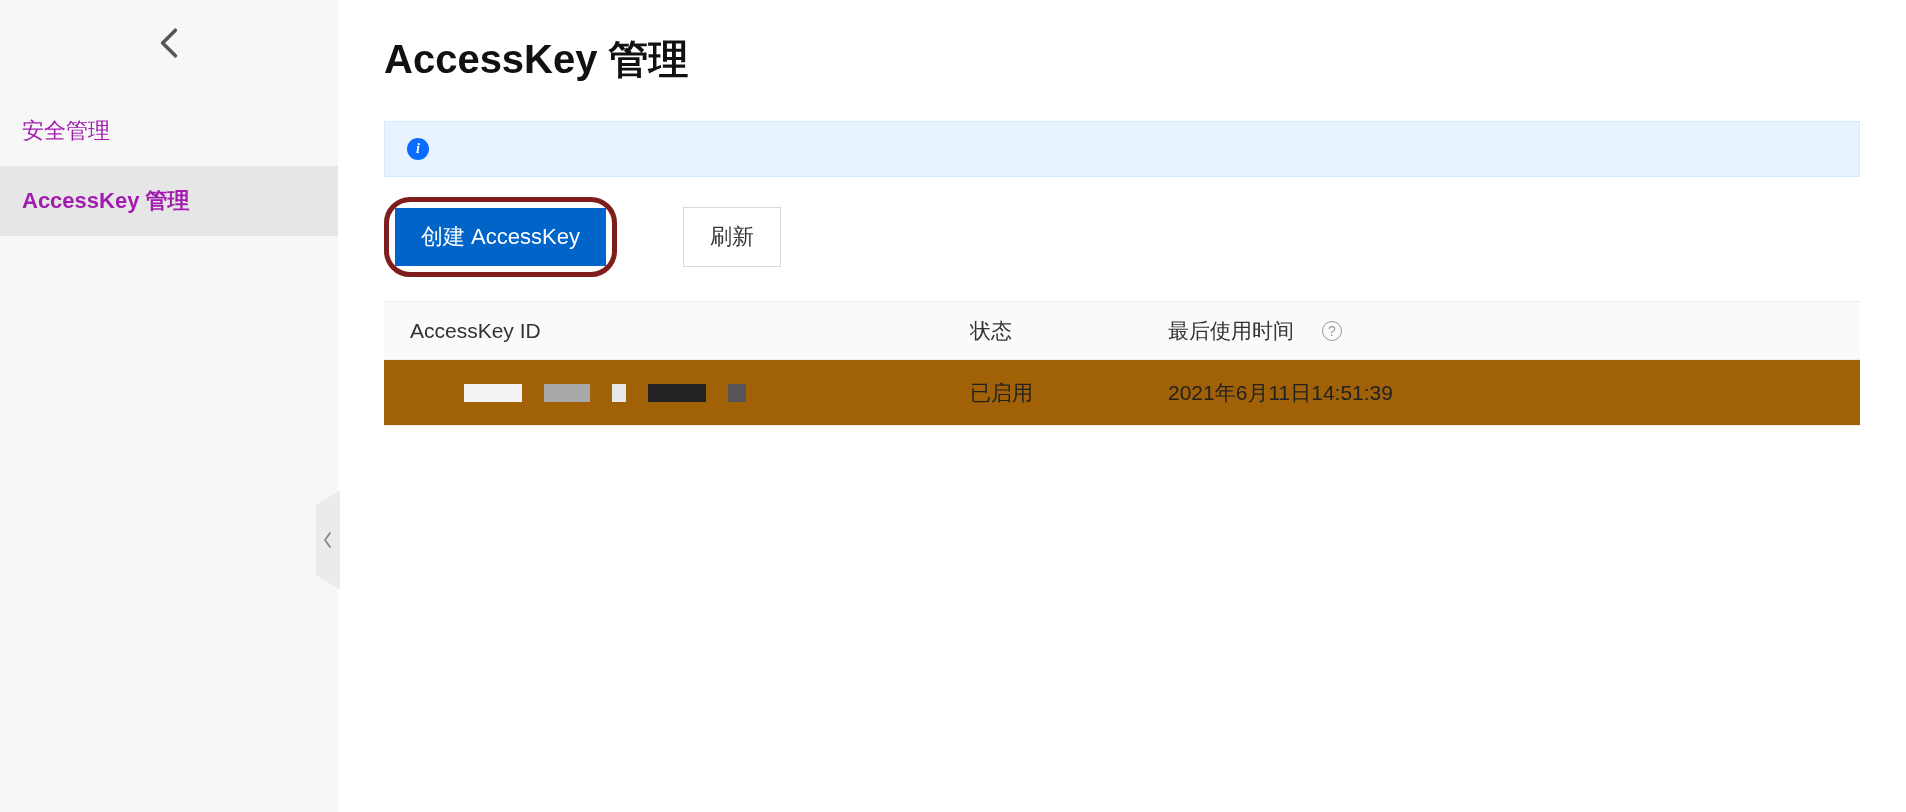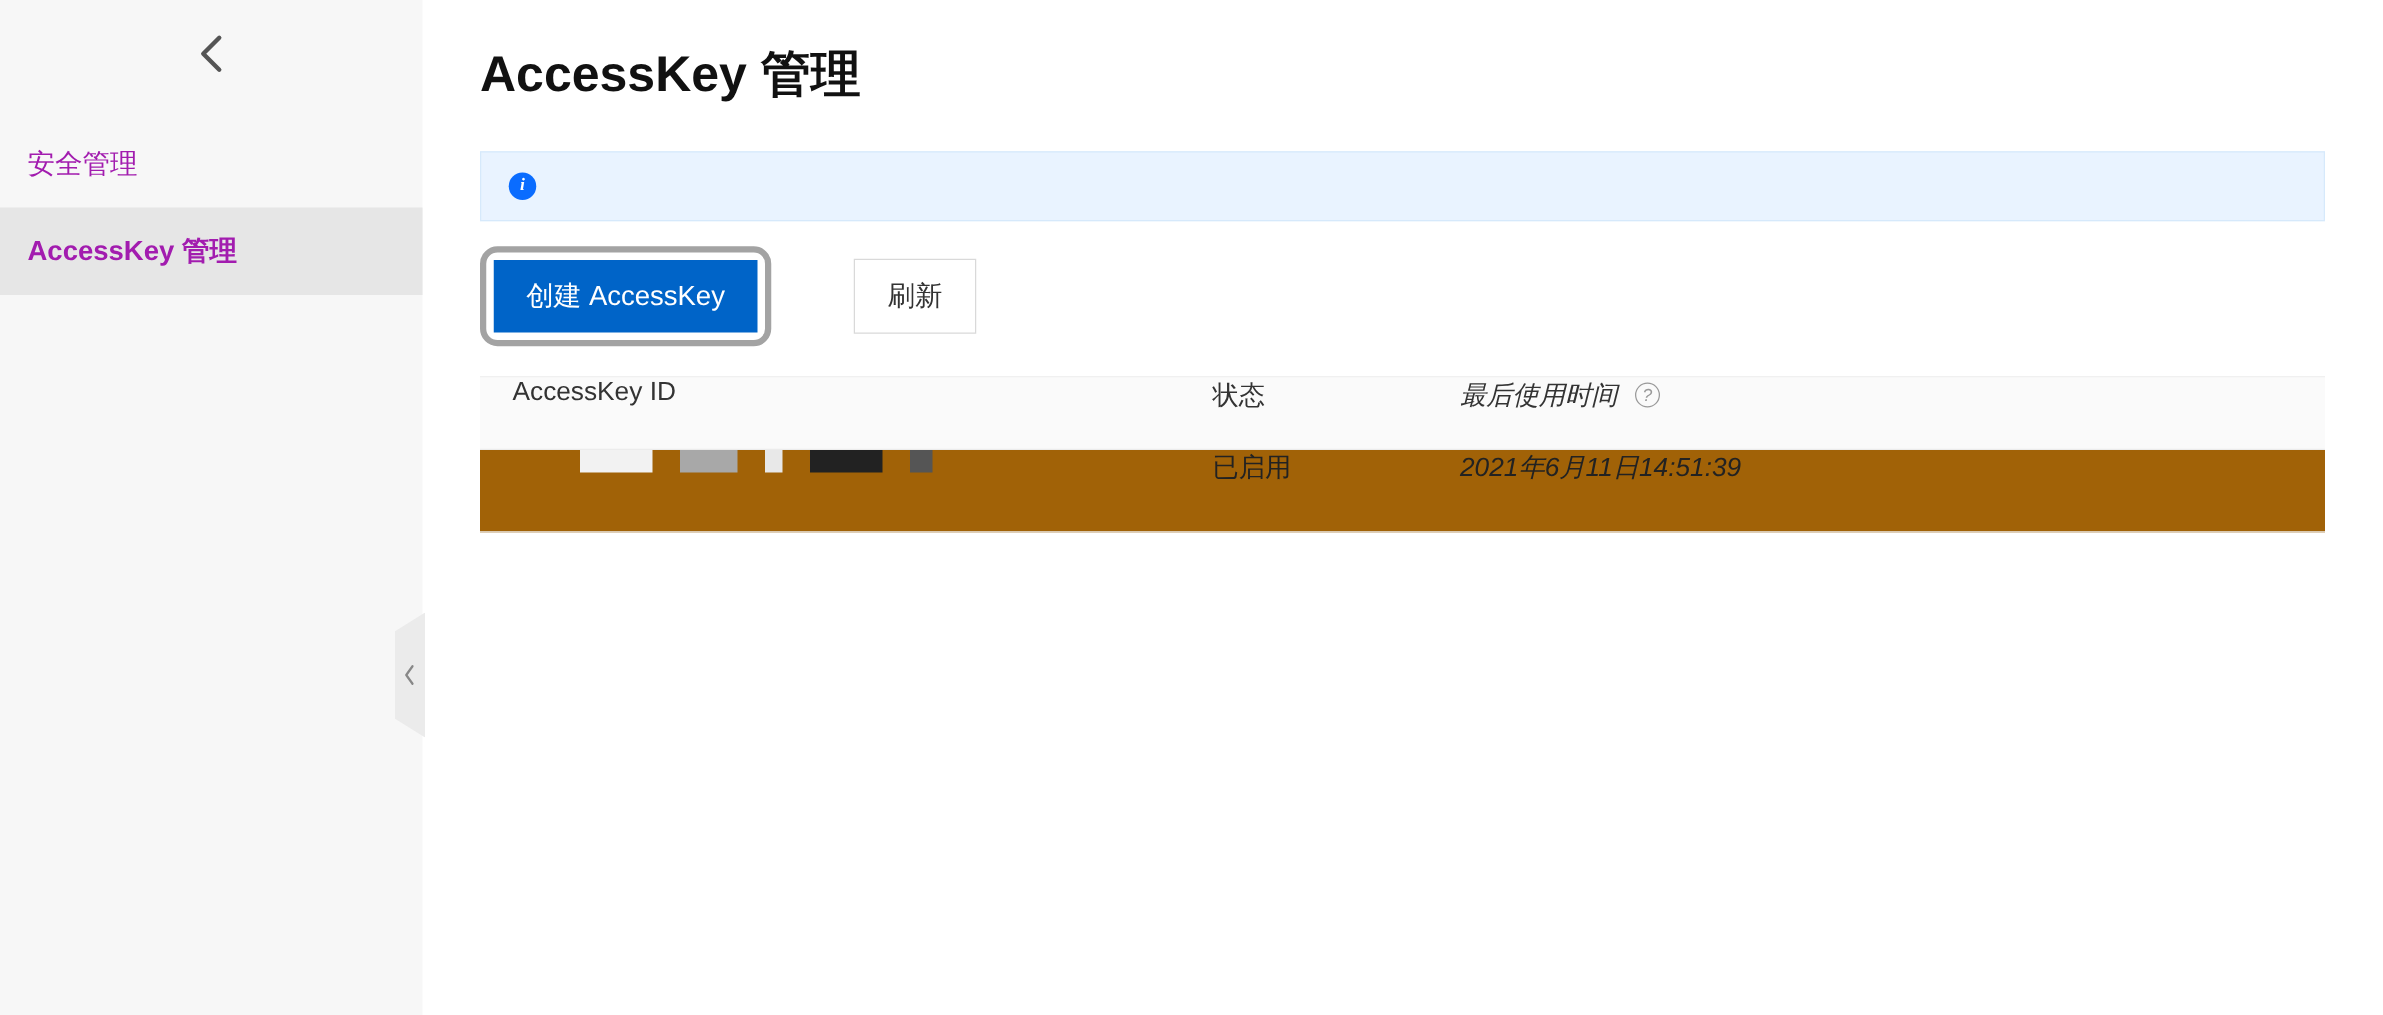--- a/index.html
+++ b/index.html
@@ -109,22 +109,22 @@
     }
 
     
     .actions-row {
       display: flex;
       align-items: center;
       gap: 18px;
       margin-bottom: 24px;
     }
     .btn-highlight-wrap {
-      border: 5px solid #a3a3a3;
-      border-radius: 14px;
+      border: 5px solid #7f1d1d;
+      border-radius: 26px;
       padding: 6px;
       display: inline-flex;
     }
     .btn-primary {
       background: #0064c8;
       color: #fff;
       border: none;
       font-size: 22px;
       padding: 14px 26px;
       cursor: pointer;
@@ -139,42 +139,42 @@
       margin-left: 48px;
     }
 
     
     .table {
       width: 100%;
       border-top: 1px solid #ececec;
     }
     .thead, .trow {
       display: flex;
-      align-items: flex-start;
+      align-items: center;
       border-bottom: 1px solid #ececec;
     }
     .thead {
       background: #fafafa;
       height: 58px;
     }
     .trow {
       height: 66px;
       background: #a16207;
     }
     .th, .td {
       font-size: 21px;
       color: #222;
       padding-left: 26px;
     }
     .th {
       color: #333;
     }
     .col-id { flex: 0 0 560px; }
     .col-status { flex: 0 0 198px; }
-    .col-time { flex: 1; display: flex; align-items: center; gap: 10px; font-style: italic; }
+    .col-time { flex: 1; display: flex; align-items: center; gap: 24px; }
     .help-icon {
       display: inline-flex;
       width: 20px;
       height: 20px;
       border: 1.5px solid #999;
       border-radius: 50%;
       align-items: center;
       justify-content: center;
       font-size: 14px;
       color: #999;

